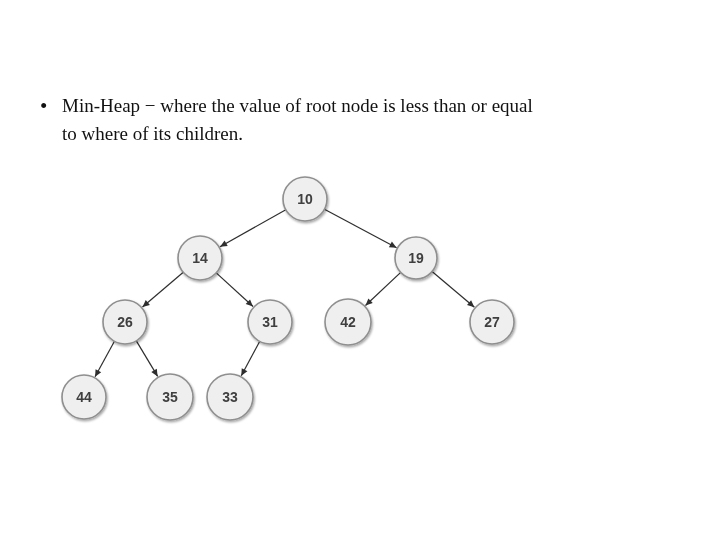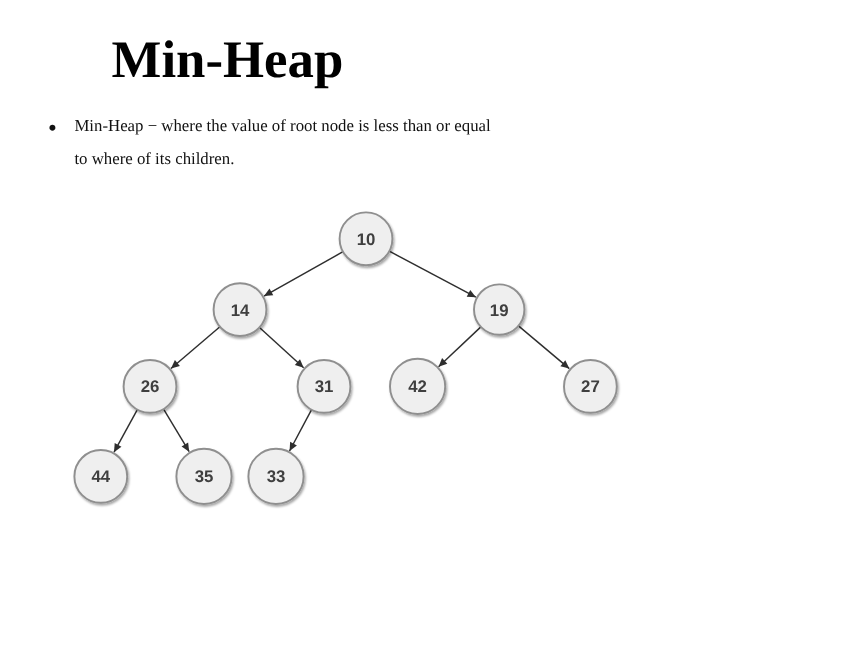--- a/index.html
+++ b/index.html
@@ -27,39 +27,38 @@
     align-items: flex-start;
   }
   .bullet-marker {
     font-size: 21px;
     line-height: 28px;
     width: 22px;
     flex: 0 0 22px;
     color: #111111;
   }
   .bullet-text {
-    font-size: 14px;
+    font-size: 19px;
     line-height: 28px;
     color: #111111;
   }
   .bullet-line { display: block; }
   #tree-svg { position: absolute; left: 0; top: 0; }
   .node-circle { filter: url(#nodeShadow); }
   .node-label {
     font-family: "Liberation Sans", sans-serif;
     font-weight: bold;
     font-size: 14px;
   }
 </style>
 </head>
 <body>
 
 <div class="slide">
 
-  <div class="title">Min-Heap</div>
 
   <div class="bullet-row">
     <span class="bullet-marker">•</span>
     <span class="bullet-text">
       <span class="bullet-line">Min-Heap − where the value of root node is less than or equal</span>
       <span class="bullet-line">to where of its children.</span>
     </span>
   </div>
 
   <svg id="tree-svg" width="720" height="540" viewBox="0 0 720 540">

